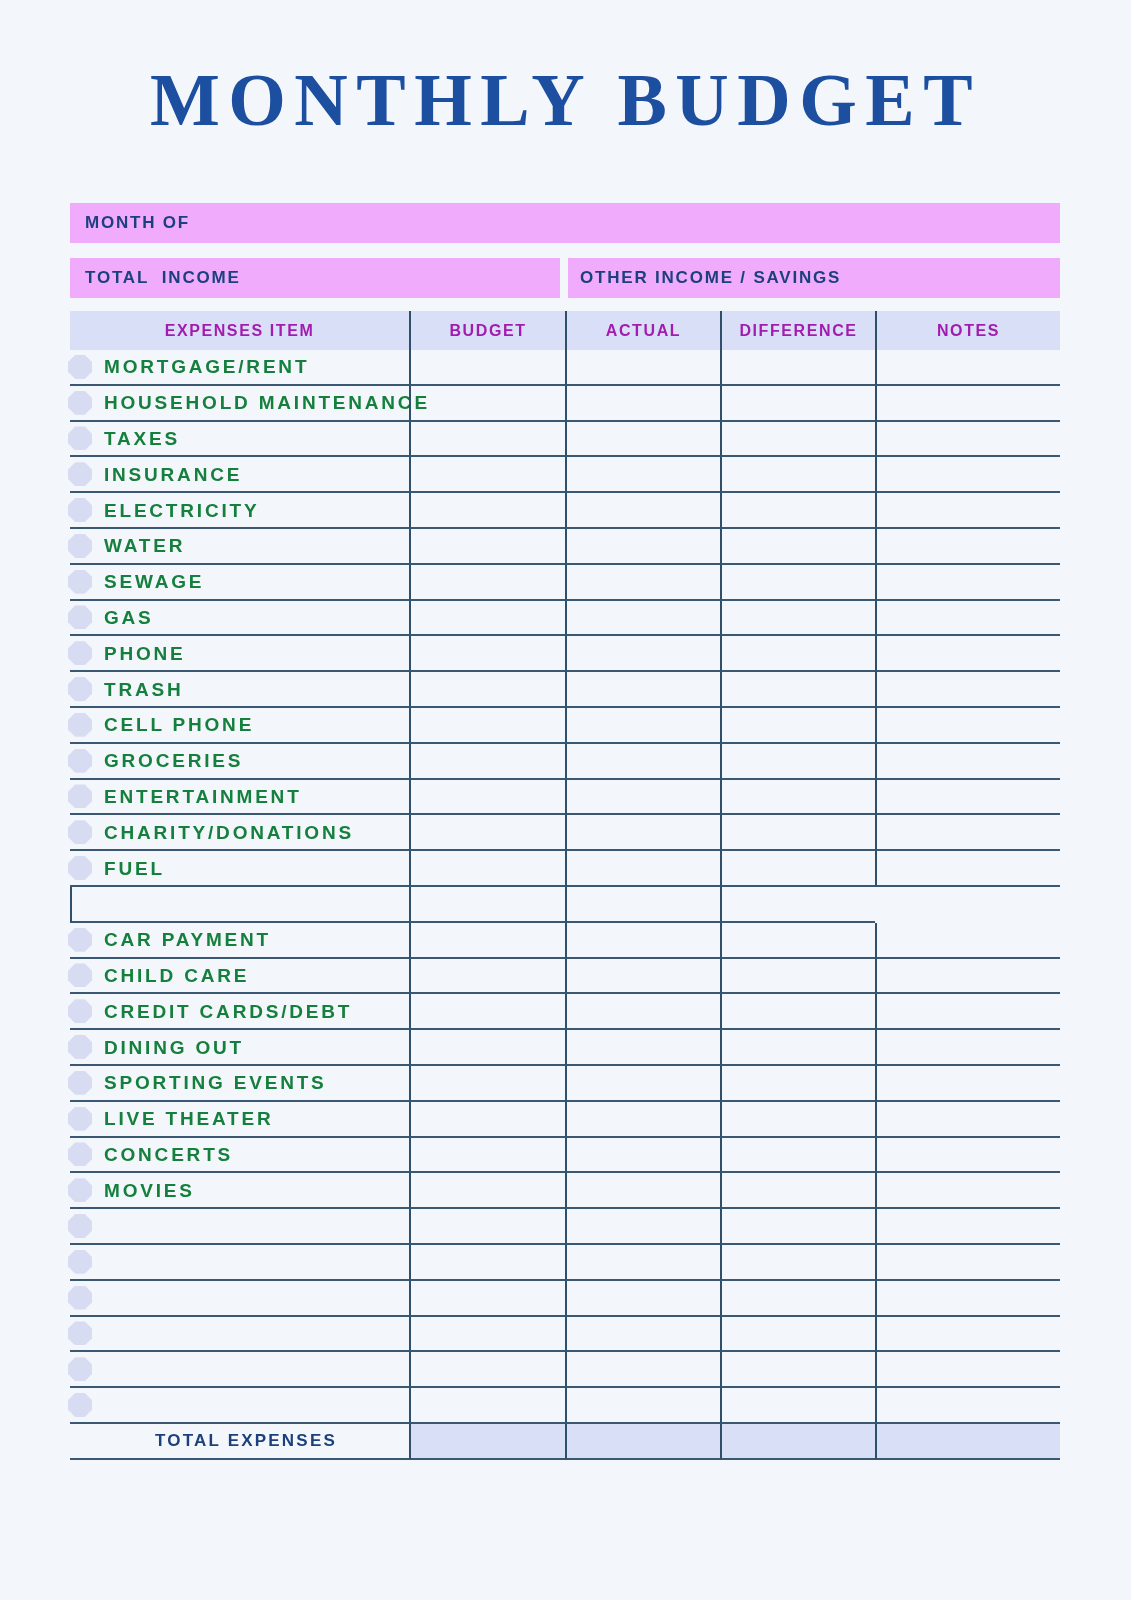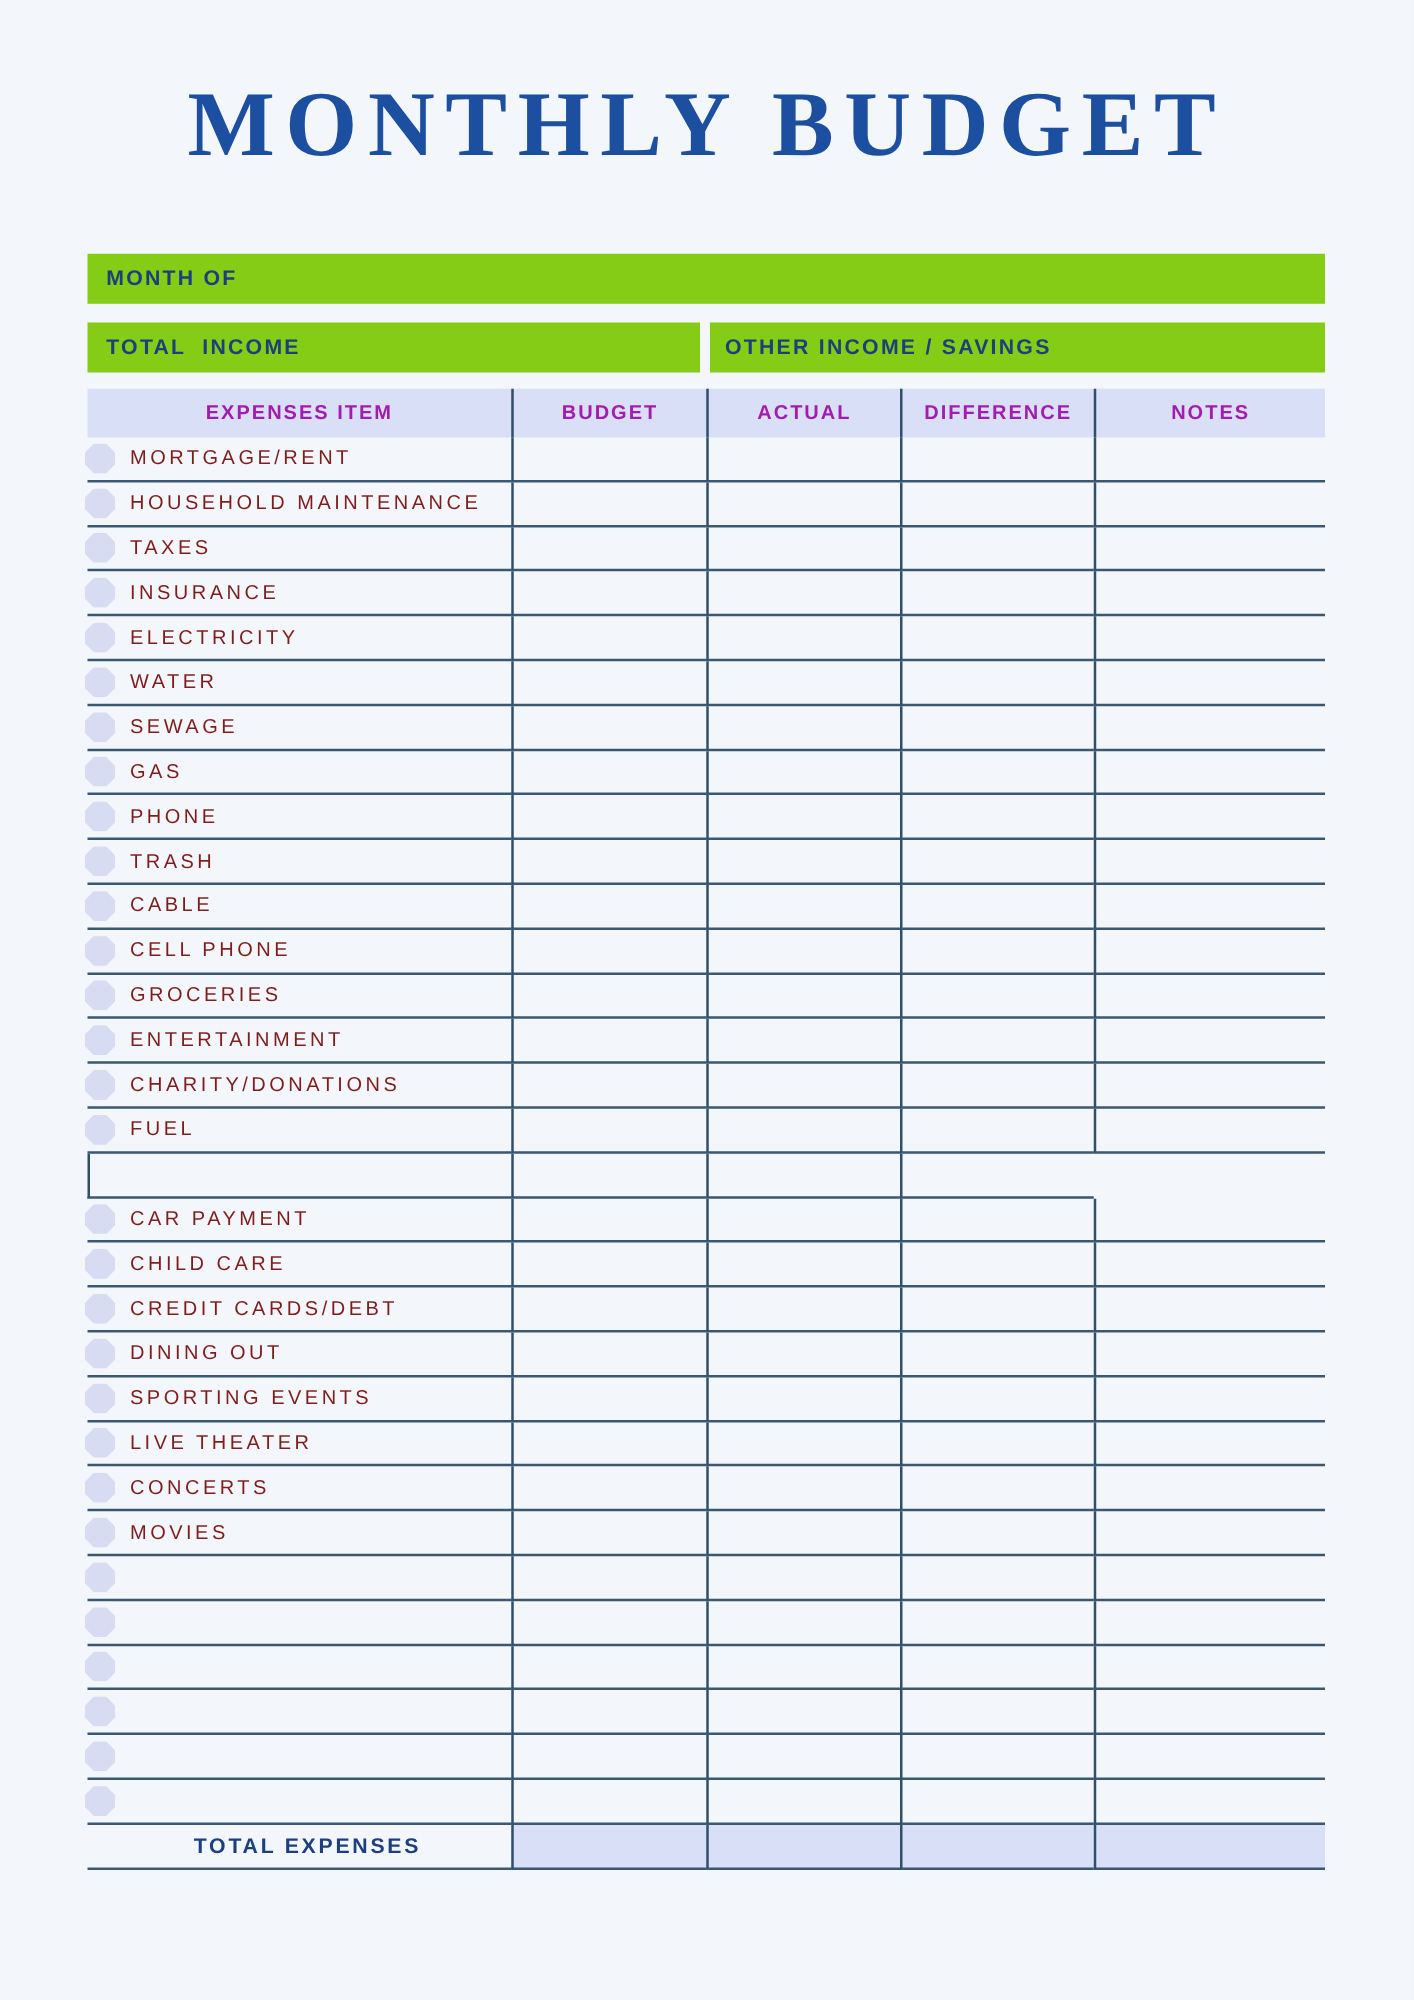--- a/index.html
+++ b/index.html
@@ -18,21 +18,21 @@
     font-family:"Liberation Serif", serif;
     font-weight:700;
     font-size:74px;
     line-height:1.1;
     letter-spacing:.115em;
     color:#1d4fa1;
     white-space:pre;
   }
   .bar {
     position:absolute;
-    background:#84cc16;
+    background:#f0abfc;
     display:flex; align-items:center;
     padding-left:15px;
   }
   .bar-label {
     font-weight:700;
     font-size:17px;
     letter-spacing:1.8px;
     color:#1c3f7e;
     white-space:pre;
   }
@@ -56,23 +56,24 @@
   .vline { border-left:2px solid #2f4f6a; }
   .trow .cell, .total-row .cell { border-bottom:2px solid #3b5872; }
   .item-cell { display:flex; align-items:center; }
   .bullet {
     width:24px; height:24px; flex:none;
     margin-right:12px; margin-left:-2px;
     background:#d8dcf3;
     clip-path:polygon(30% 0,70% 0,100% 30%,100% 70%,70% 100%,30% 100%,0 70%,0 30%);
   }
   .item-label {
-    font-size:16px; letter-spacing:2.8px;
-    color:#7f1d1d; white-space:pre;
+    font-size:19px; letter-spacing:2.8px;
+    color:#15803d; white-space:pre;
     padding-top:1px;
+    font-weight:bold;
   }
   .total-row { height:36px; }
   .total-row .lav { background:#d9dff6; }
   .total-label-cell {
     display:flex; align-items:center; justify-content:center;
   }
   .total-label {
     font-weight:700; font-size:17px; letter-spacing:2.2px;
     color:#1c3f7e; white-space:pre;margin-left:13px;
   }
@@ -192,30 +193,20 @@
           </div>
           <div class="cell vline"></div>
           <div class="cell vline"></div>
           <div class="cell vline"></div>
           <div class="cell vline"></div>
         </div>
         <div class="grid-row trow">
           <div class="cell item-cell">
             <span class="bullet"></span>
             <span class="item-label">TRASH</span>
-          </div>
-          <div class="cell vline"></div>
-          <div class="cell vline"></div>
-          <div class="cell vline"></div>
-          <div class="cell vline"></div>
-        </div>
-        <div class="grid-row trow">
-          <div class="cell item-cell">
-            <span class="bullet"></span>
-            <span class="item-label">CABLE</span>
           </div>
           <div class="cell vline"></div>
           <div class="cell vline"></div>
           <div class="cell vline"></div>
           <div class="cell vline"></div>
         </div>
         <div class="grid-row trow">
           <div class="cell item-cell">
             <span class="bullet"></span>
             <span class="item-label">CELL PHONE</span>

